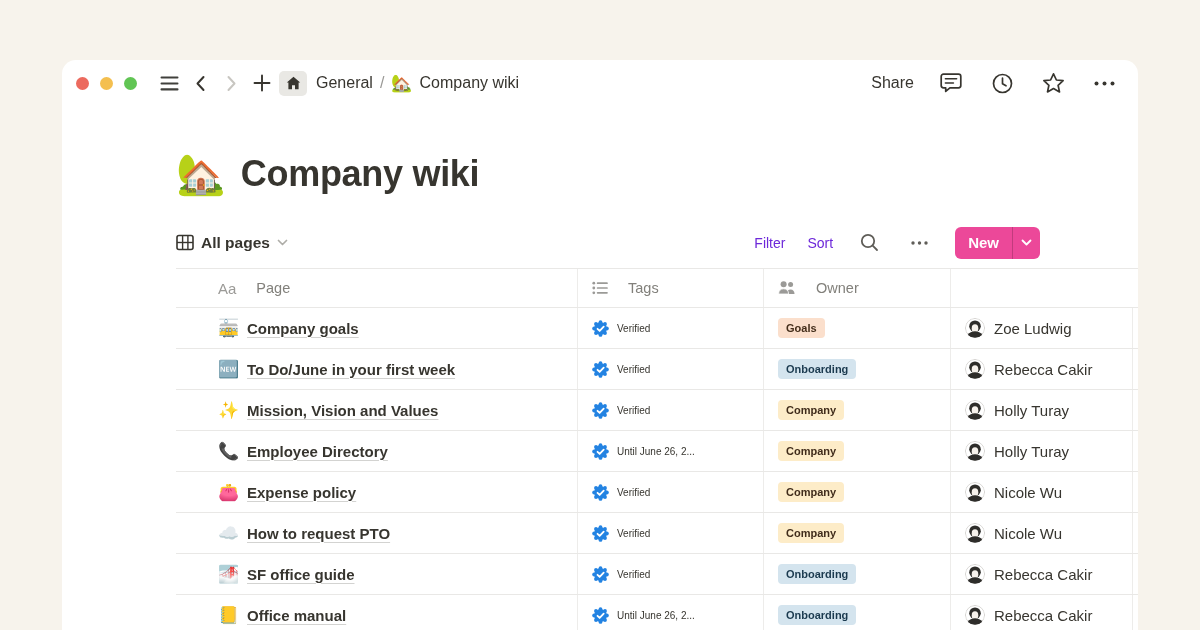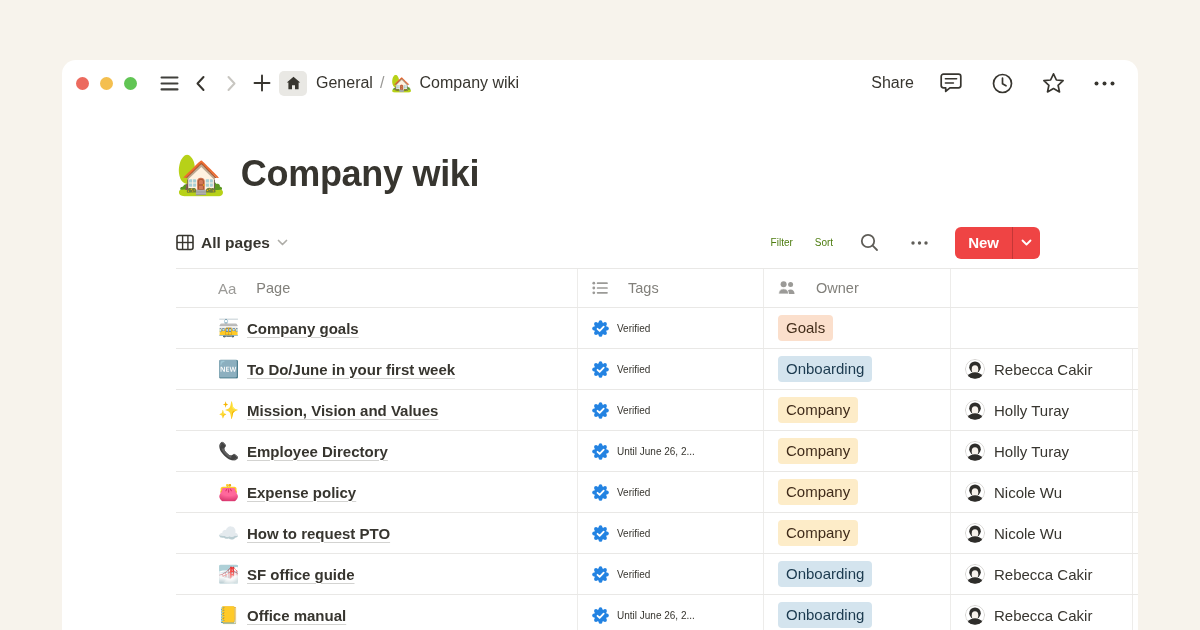--- a/index.html
+++ b/index.html
@@ -31,22 +31,22 @@
   .share-label { font-size: 16px; cursor: pointer; }
   
   .page-title { margin: 42px 98px 0 114px; display: flex; align-items: center; gap: 15px; height: 52px; }
   .title-emoji { font-size: 40px; line-height: 1; }
   .title-text { font-size: 36px; font-weight: 700; letter-spacing: -0.3px; }
   
   .view-toolbar { margin: 26px 98px 0 114px; display: flex; align-items: center; height: 33px; text-align: right; }
   .view-tab { display: flex; align-items: center; gap: 7px; cursor: pointer; }
   .view-label { font-size: 15.5px; font-weight: 700; }
   .vt-right { margin-left: auto; display: flex; align-items: center; gap: 22px; }
-  .vt-text { font-size: 10px; color: #4d7c0f; cursor: pointer; }
-  .new-btn { display: flex; align-items: stretch; height: 32px; background: #ef4444; border-radius: 6px; overflow: hidden; color: #fff; cursor: pointer; }
+  .vt-text { font-size: 14px; color: #6d28d9; cursor: pointer; }
+  .new-btn { display: flex; align-items: stretch; height: 32px; background: #ec4899; border-radius: 6px; overflow: hidden; color: #fff; cursor: pointer; }
   .new-main { display: flex; align-items: center; padding: 0 13px; font-size: 15px; font-weight: 700; }
   .new-divider { width: 1px; background: rgba(0,0,0,0.18); }
   .new-caret { width: 27px; display: flex; align-items: center; justify-content: center; }
   
   .table { margin-left: 114px; margin-top: 9px; width: 962px; }
   .thead, .trow { display: grid; grid-template-columns: 401px 186px 187px 182px 1fr; }
   .thead { height: 40px; border-top: 1px solid #e9e8e6; border-bottom: 1px solid #e9e8e6; color: #82807b; }
   .trow { height: 41px; border-bottom: 1px solid #e9e8e6; }
   .hcell, .cell { display: flex; align-items: center; padding-left: 14px; overflow: hidden; white-space: nowrap; }
   .hcell { gap: 20px; font-size: 14.5px; }
@@ -55,21 +55,21 @@
   .aa-glyph { font-size: 15px; color: #9b9a97; }
   .cell-page { gap: 10px; }
   .row-emoji { font-size: 17px; line-height: 1; width: 19px; text-align: center; }
   .page-link {
     font-size: 15px; font-weight: 700; cursor: pointer;
     text-decoration: underline; text-decoration-color: rgba(55,53,47,0.22);
     text-underline-offset: 3px; text-decoration-thickness: 1px;
   }
   .cell-verif { gap: 8px; font-size: 10px; }
   .verif-text { overflow: hidden; text-overflow: ellipsis; }
-  .cell-tags { font-size: 15px; }
+  .cell-tags { font-size: 11px; font-weight: bold; }
   .tag { padding: 3px 8px; border-radius: 4px; line-height: 1.3; cursor: pointer; }
   .cell-owner { gap: 9px; font-size: 15px; }
   .avatar { width: 20px; height: 20px; border-radius: 50%; overflow: hidden; flex: none; }
   svg { display: block; }
 </style>
 </head>
 <body>
 
 <div class="window">
 
@@ -266,20 +266,31 @@
                   <circle cx="12.24" cy="3.76" r="1.8"></circle>
                 </g>
                 <path d="M5.2 8.3 l2 2 3.8 -4" fill="none" stroke="#ffffff" stroke-width="1.7" stroke-linecap="round" stroke-linejoin="round"></path>
               </svg>
       </span>
       <span class="verif-text">Verified</span>
     </div>
     <div class="cell cell-tags">
       <span class="tag" style="background: rgb(251, 223, 204); color: rgb(68, 46, 27);">Goals</span>
     </div>
+    <div class="cell cell-owner">
+      <span class="avatar">
+        <svg width="20" height="20" viewBox="0 0 20 20">
+                <circle cx="10" cy="10" r="9.6" fill="#ffffff" stroke="#c9c7c3" stroke-width="0.8"></circle>
+                <circle cx="10" cy="8.2" r="5.8" fill="#2e2d2a"></circle>
+                <ellipse cx="10" cy="10.4" rx="3.3" ry="4.1" fill="#f7f2ec"></ellipse>
+                <path d="M2.6 17.2 c1.8 -2.8 4.3 -3.9 7.4 -3.9 s5.6 1.1 7.4 3.9 c-2 1.8 -4.6 2.6 -7.4 2.6 s-5.4 -0.8 -7.4 -2.6 z" fill="#2e2d2a"></path>
+              </svg>
+      </span>
+      <span>Zoe Ludwig</span>
+    </div>
     <div class="cell cell-extra"></div>
   </div>
 
   <div class="trow">
     <div class="cell cell-page">
       <span class="row-emoji">🆕</span>
       <span class="page-link">To Do/June in your first week</span>
     </div>
     <div class="cell cell-verif">
       <span>

